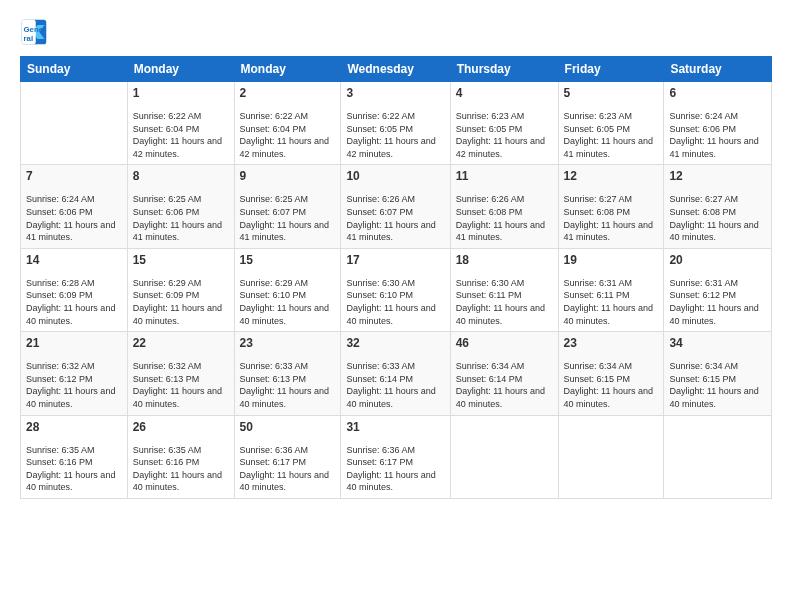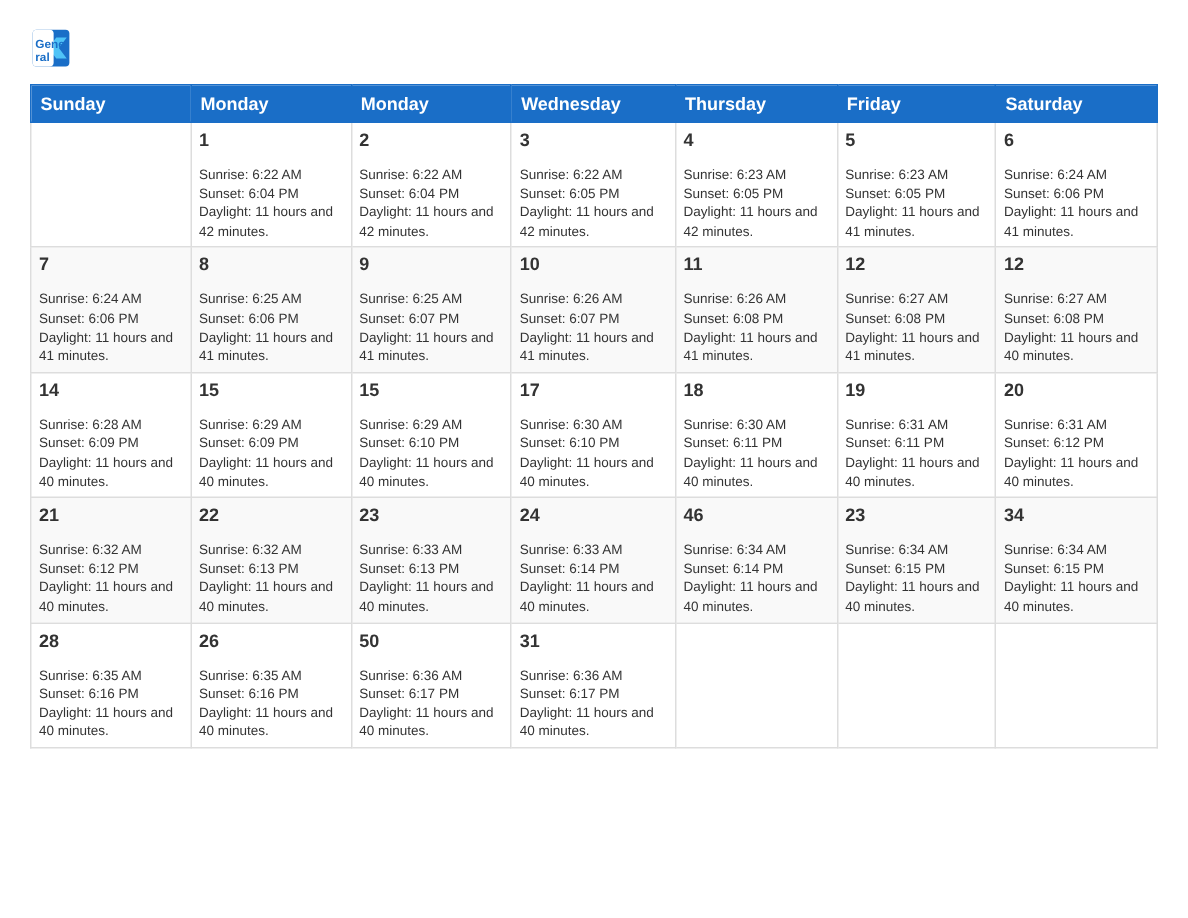--- a/index.html
+++ b/index.html
@@ -305,21 +305,21 @@
       </td>
           <td>
         <span class="day-num">23</span>
         <div class="day-info">
           <span>Sunrise: 6:33 AM</span><br>
           <span>Sunset: 6:13 PM</span><br>
           <span>Daylight: 11 hours and 40 minutes.</span>
         </div>
       </td>
           <td>
-        <span class="day-num">24</span>
+        <span class="day-num">32</span>
         <div class="day-info">
           <span>Sunrise: 6:33 AM</span><br>
           <span>Sunset: 6:14 PM</span><br>
           <span>Daylight: 11 hours and 40 minutes.</span>
         </div>
       </td>
           <td>
         <span class="day-num">46</span>
         <div class="day-info">
           <span>Sunrise: 6:34 AM</span><br>

